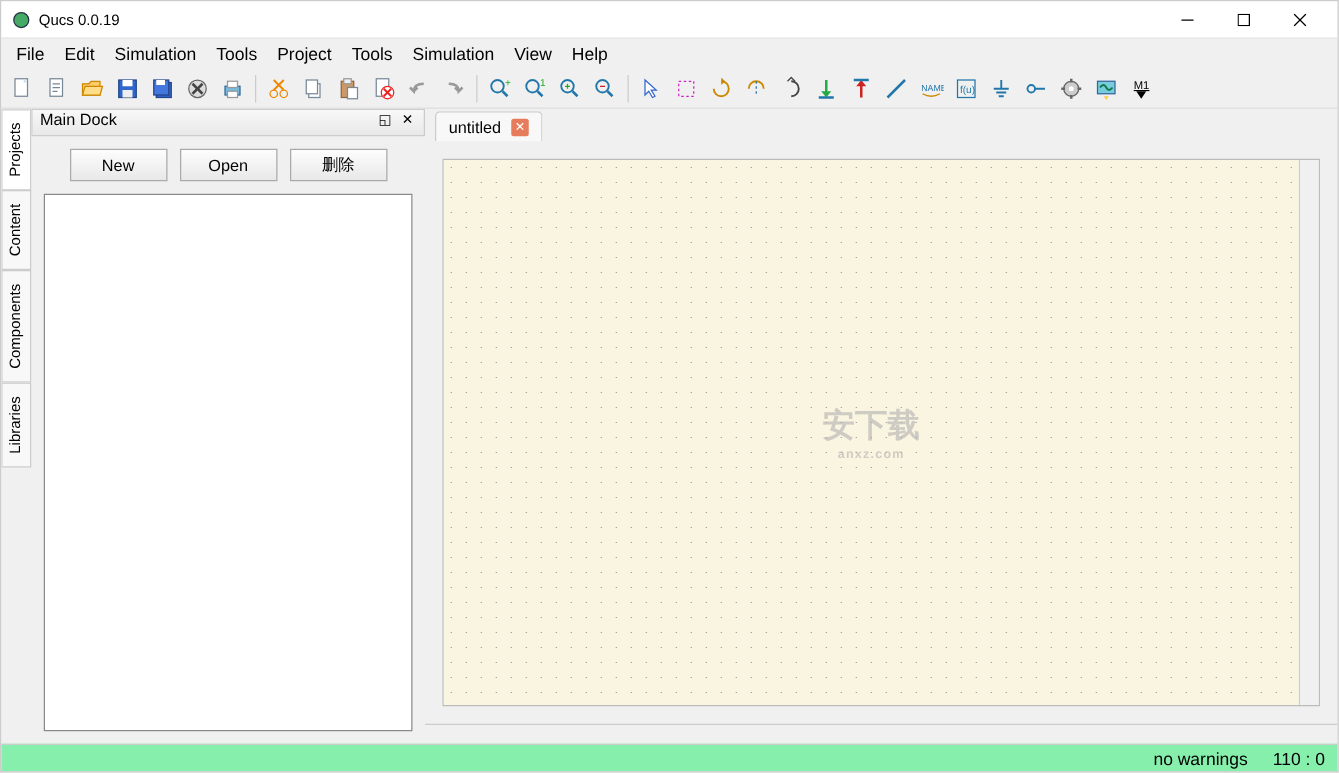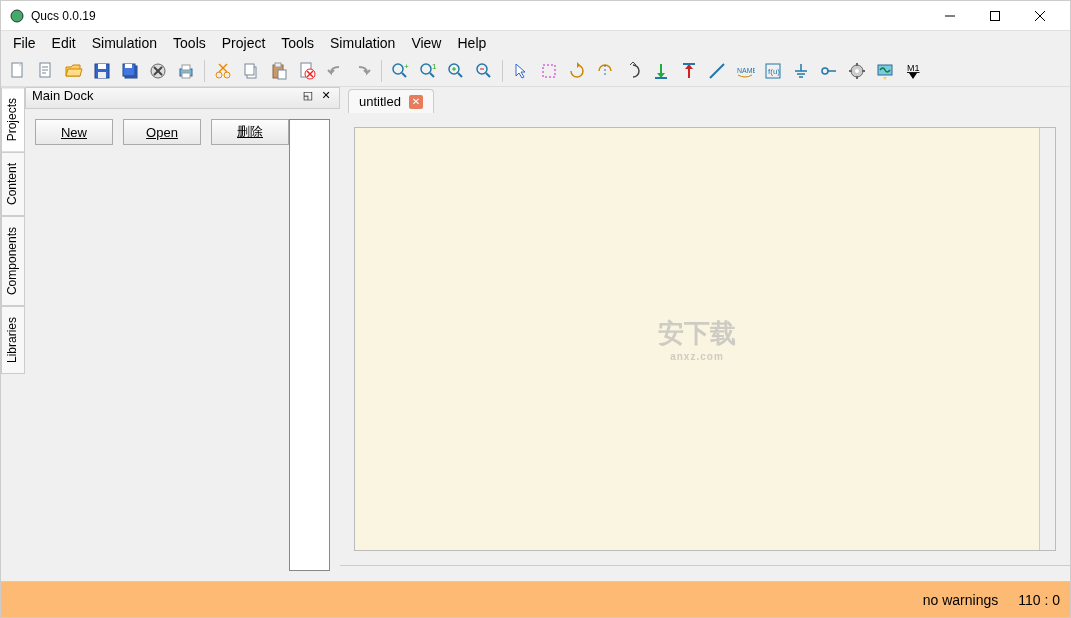--- a/index.html
+++ b/index.html
@@ -22,38 +22,38 @@
 
 .side-tabs { width: 24px; background: #f0f0f0; display: flex; flex-direction: column; }
 .side-tab { writing-mode: vertical-rl; transform: rotate(180deg); padding: 10px 3px; font-size: 12px; cursor: pointer; border: 1px solid #ccc; background: #f8f8f8; text-align: center; }
 .side-tab.active { background: #fff; }
 
 .dock { width: 315px; background: #f0f0f0; display: flex; flex-direction: column; }
 .dock-header { height: 22px; background: linear-gradient(#f8f8f8,#e8e8e8); border: 1px solid #ccc; display: flex; align-items: flex-start; padding: 0 6px; font-size: 13px; }
 .dock-header .spacer { flex: 1; }
 .dock-header .dock-icon { width: 14px; height: 14px; margin-left: 4px; cursor: pointer; font-size: 11px; display: flex; align-items: center; justify-content: center; }
 
-.dock-body { flex: 1; padding: 10px; display: flex; flex-direction: row; text-decoration: underline; }
+.dock-body { flex: 1; padding: 10px; display: flex; flex-direction: column; }
 .dock-buttons { display: flex; gap: 10px; margin-bottom: 10px; justify-content: center; }
 .dock-buttons button { width: 78px; height: 26px; background: linear-gradient(#fdfdfd,#e8e8e8); border: 1px solid #aaa; font-size: 13px; cursor: pointer; }
 .project-list { flex: 1; background: #fff; border: 1px solid #888; }
 
 .editor-area { flex: 1; display: flex; flex-direction: column; background: #f0f0f0; }
 .tabs-row { height: 26px; display: flex; align-items: flex-end; padding-left: 8px; }
 .doc-tab { height: 24px; background: #f8f8f8; border: 1px solid #ccc; border-bottom: none; border-radius: 4px 4px 0 0; padding: 0 10px; display: flex; align-items: center; font-size: 13px; gap: 8px; }
 .tab-close { width: 14px; height: 14px; background: #e67c5c; border-radius: 2px; display: flex; align-items: center; justify-content: center; color: #fff; font-size: 10px; cursor: pointer; }
 
 .canvas-wrap { flex: 1; position: relative; margin: 14px; border: 1px solid #bbb; background: #f0f0f0; display: flex; }
 .canvas { flex: 1; background-color: #faf5e0; background-image: radial-gradient(circle, #888 0.5px, transparent 0.5px); background-size: 12px 12px; position: relative; }
 .watermark { position: absolute; left: 50%; top: 50%; transform: translate(-50%, -50%); color: #b0b0b0; font-size: 26px; font-weight: bold; text-align: center; opacity: 0.6; }
 .watermark .sub { font-size: 10px; letter-spacing: 1px; }
 .vscroll { width: 16px; background: #f0f0f0; border-left: 1px solid #ccc; }
 .hscroll-row { height: 16px; background: #f0f0f0; border-top: 1px solid #ccc; }
 
-.statusbar { height: 36px; background: #fdba74; border-top: 1px solid #ccc; display: flex; align-items: center; justify-content: flex-end; padding: 0 10px; font-size: 14px; gap: 20px; }
+.statusbar { height: 22px; background: #86efac; border-top: 1px solid #ccc; display: flex; align-items: center; justify-content: flex-end; padding: 0 10px; font-size: 14px; gap: 20px; }
 </style>
 </head>
 <body>
 
 <div class="titlebar">
   <svg class="app-icon" viewBox="0 0 16 16">
       <circle cx="8" cy="8" r="6" fill="#4a6" stroke="#234" stroke-width="1"></circle>
     </svg>
   <span class="title">Qucs 0.0.19</span>
   <div class="win-controls">

